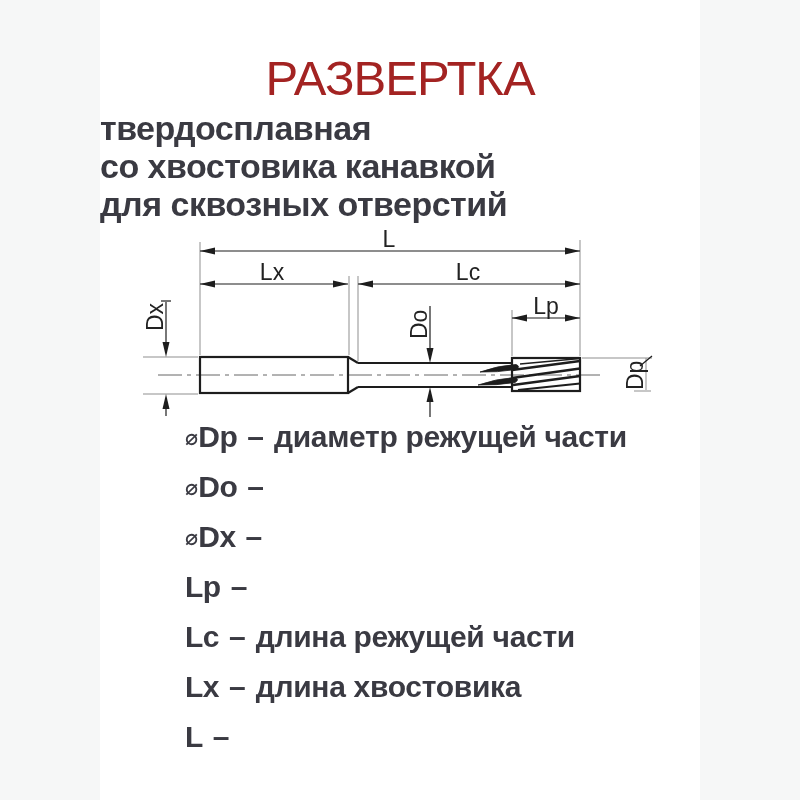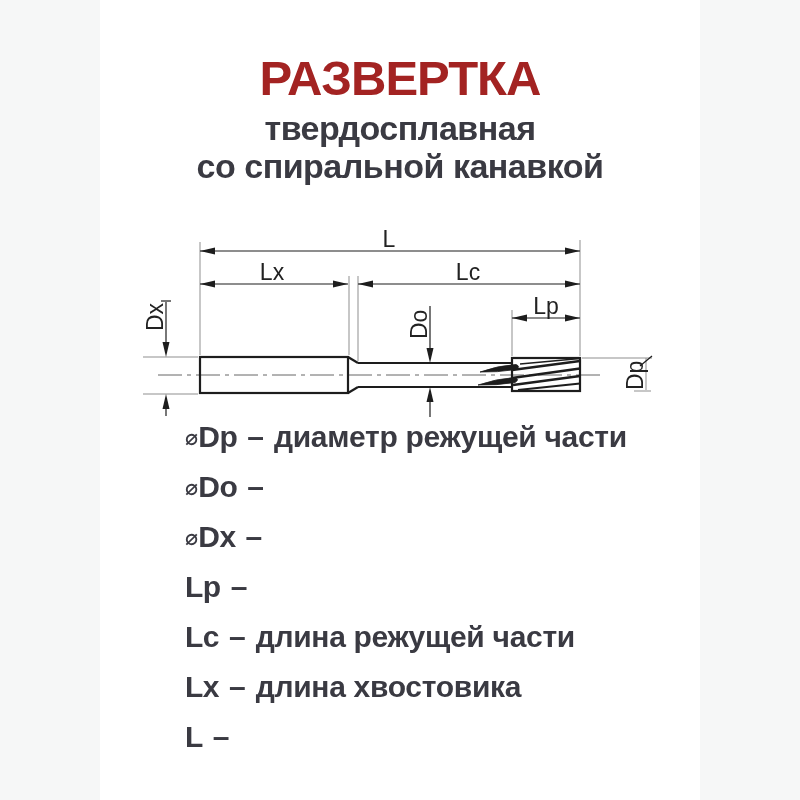--- a/index.html
+++ b/index.html
@@ -22,28 +22,27 @@
     position:absolute;
     left:100px; top:0;
     width:600px; height:800px;
     background:var(--card);
   }
   .title{
     position:absolute;
     top:50px; left:0; width:600px;
     text-align:center;
     font-size:49px;
-    font-weight:700;
+    font-weight:400;
     letter-spacing:-1px;
     color:var(--accent);
   }
   .subtitle{
     position:absolute;
     top:109px; left:0; width:600px;
-    text-align:center;
     font-size:34px;
     line-height:38px;
     font-weight:700;
     letter-spacing:-0.5px;
     color:var(--text);
   }
   .diagram{
     position:absolute;
     top:225px; left:0;
     width:600px; height:210px;
@@ -88,21 +87,22 @@
 </style>
 </head>
 <body>
 
 <div class="card">
 
   <div class="title">РАЗВЕРТКА</div>
 
   <div class="subtitle">
     <div>твердосплавная</div>
-    <div>со спиральной канавкой</div>
+    <div>со хвостовика канавкой</div>
+    <div>для сквозных отверстий</div>
   </div>
 
   <svg class="diagram" viewBox="100 225 600 210">
 
     <path d="M158,375 H600" stroke="#666" stroke-width="1" stroke-dasharray="24 5 4 5" fill="none"></path>
 
     <g stroke="#8f8f8f" stroke-width="1" fill="none">
       <path d="M200,242 V355"></path>
       <path d="M580,240 V356"></path>
       <path d="M349,276 V355"></path>

